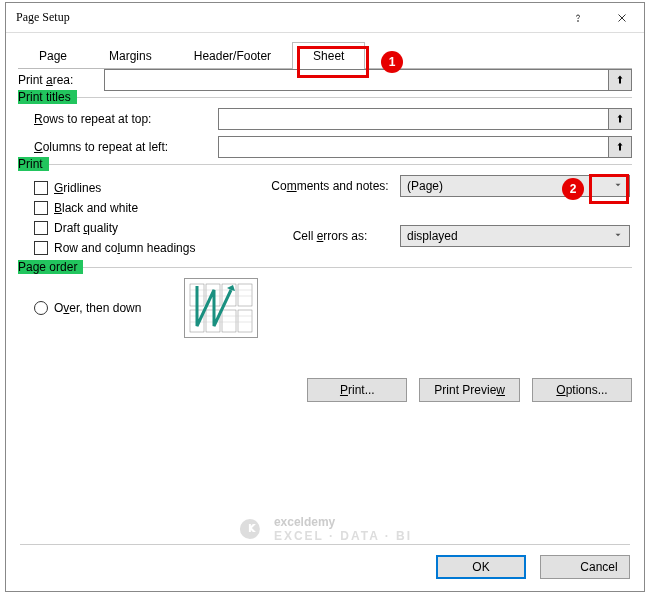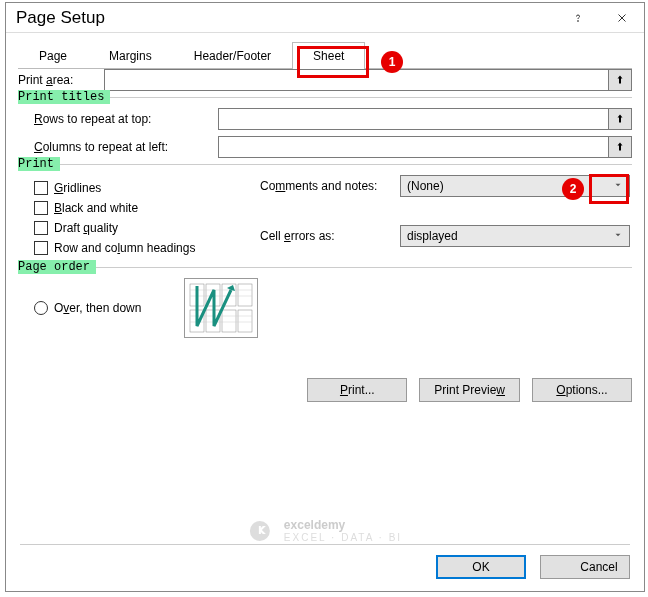--- a/index.html
+++ b/index.html
@@ -1,55 +1,55 @@
 <!DOCTYPE html>
 <html><head>
 <meta charset="utf-8">
 <style>
   * { box-sizing: border-box; font-family: "Segoe UI", Tahoma, sans-serif; font-size: 12px; }
   body { margin: 0; background: #fff; width: 648px; height: 597px; overflow: hidden; position: relative; }
   .dialog { position: absolute; left: 5px; top: 2px; width: 640px; height: 590px; border: 1px solid #888; background: #fff; }
   .titlebar { height: 30px; display: flex; align-items: center; padding: 0 0 0 10px; background: #fff; border-bottom: 1px solid #ddd; }
-  .title { flex: 1; font-size: 17px; }
+  .title { flex: 1; font-size: 12px; font-family: Liberation Serif, serif; }
   .tbtn { width: 44px; height: 30px; display: flex; align-items: center; justify-content: center; color: #333; }
   .tbtn svg { width: 12px; height: 12px; }
   .body { padding: 8px 12px 12px 12px; }
   .tabs { display: flex; border-bottom: 1px solid #bbb; }
   .tab { padding: 6px 20px; border: 1px solid transparent; border-bottom: none; position: relative; top: 1px; cursor: pointer; }
   .tab.active { border-color: #bbb; background: #fff; }
   .row { display: flex; align-items: center; margin-bottom: 6px; }
   .lbl { width: 86px; }
   .input { flex: 1; height: 22px; border: 1px solid #7a7a7a; background: #fff; padding: 0 4px; }
   .refbtn { width: 24px; height: 22px; border: 1px solid #7a7a7a; background: #e1e1e1; display: flex; align-items: center; justify-content: center; margin-left: -1px; }
   .refbtn svg { width: 12px; height: 12px; }
   .group-box { border-top: 1px solid #ccc; position: relative; padding-top: 10px; margin-top: 6px; }
-  .group-box > .legend { position: absolute; top: -8px; left: 0; background: #86efac; padding-right: 6px; font-family: Liberation Mono, monospace; }
+  .group-box > .legend { position: absolute; top: -8px; left: 0; background: #22c55e; padding-right: 6px; }
   .indent { padding-left: 16px; }
   .lbl-wide { width: 184px; }
   .lbl-mid { width: 140px; }
   .chk-row { display: flex; align-items: center; margin: 6px 0; }
   .chk { width: 14px; height: 14px; border: 1px solid #333; margin-right: 6px; }
   .two-col { display: flex; gap: 16px; }
   .left-col { width: 210px; }
-  .right-col { flex: 1; }
+  .right-col { flex: 1; text-align: center; }
   .select { width: 230px; height: 22px; border: 1px solid #7a7a7a; background: #e8e8e8; display: flex; align-items: center; padding: 0 6px; justify-content: space-between; }
   .sel-caret svg { width: 10px; height: 10px; }
   .radio-row { display: flex; align-items: center; margin: 6px 0; }
   .radio { width: 14px; height: 14px; border: 1px solid #333; border-radius: 50%; margin-right: 6px; display: flex; align-items: center; justify-content: center; }
   .radio.checked::after { content: ""; width: 6px; height: 6px; background: #333; border-radius: 50%; }
   .pageorder-row { display: flex; align-items: center; }
   .order-opts { width: 150px; }
   .order-img { width: 74px; height: 60px; border: 1px solid #999; background: #fff; display: flex; align-items: center; justify-content: center; }
   .btnrow { display: flex; justify-content: flex-end; gap: 12px; margin-top: 40px; }
   .btn { min-width: 100px; height: 24px; border: 1px solid #999; background: #e1e1e1; display: flex; align-items: center; justify-content: center; padding: 0 14px; }
   .footer { position: absolute; bottom: 12px; right: 14px; left: 14px; border-top: 1px solid #ccc; padding-top: 10px; display: flex; justify-content: flex-end; gap: 14px; text-align: center; }
   .okbtn { min-width: 90px; height: 24px; border: 2px solid #0078d4; background: #e1e1e1; display: flex; align-items: center; justify-content: center; }
   .cancelbtn { min-width: 90px; height: 24px; border: 1px solid #999; background: #e1e1e1; display: flex; align-items: center; justify-content: center; padding-left: 28px; }
   .watermark { position: absolute; left: 50%; transform: translateX(-50%); bottom: 48px; color: #ccc; display: flex; align-items: center; gap: 12px; font-size: 13px; font-weight: bold; pointer-events: none; }
-  .watermark .sub { font-size: 10px; letter-spacing: 2px; display: block; font-weight: normal; color: #ddd; }
+  .watermark .sub { font-size: 12px; letter-spacing: 2px; display: block; font-weight: bold; color: #ddd; }
   .ul { text-decoration: underline; }
   .redbox { position: absolute; border: 3px solid #e60000; pointer-events: none; }
   .badge { position: absolute; width: 22px; height: 22px; background: #e60000; border-radius: 50%; display: flex; align-items: center; justify-content: center; color: #fff; font-weight: bold; pointer-events: none; }
 </style>
 </head>
 <body>
 
 <div class="dialog">
 
   <div class="titlebar">
@@ -129,21 +129,21 @@
             </div>
           <div class="chk-row">
               <div class="chk"></div>
               <span>Row and co<span class="ul">l</span>umn headings</span>
             </div>
         </div>
         <div class="right-col">
           <div class="row">
             <span class="lbl-mid">Co<span class="ul">m</span>ments and notes:</span>
             <div class="select">
-              <span>(None)</span>
+              <span>(Page)</span>
               <span class="sel-caret"><svg viewBox="0 0 24 24" fill="#555">
                     <path d="M6 9l6 6 6-6z"></path>
                   </svg></span>
             </div>
           </div>
           <div class="row" style="margin-top:28px">
             <span class="lbl-mid">Cell <span class="ul">e</span>rrors as:</span>
             <div class="select">
               <span>displayed</span>
               <span class="sel-caret"><svg viewBox="0 0 24 24" fill="#555">

